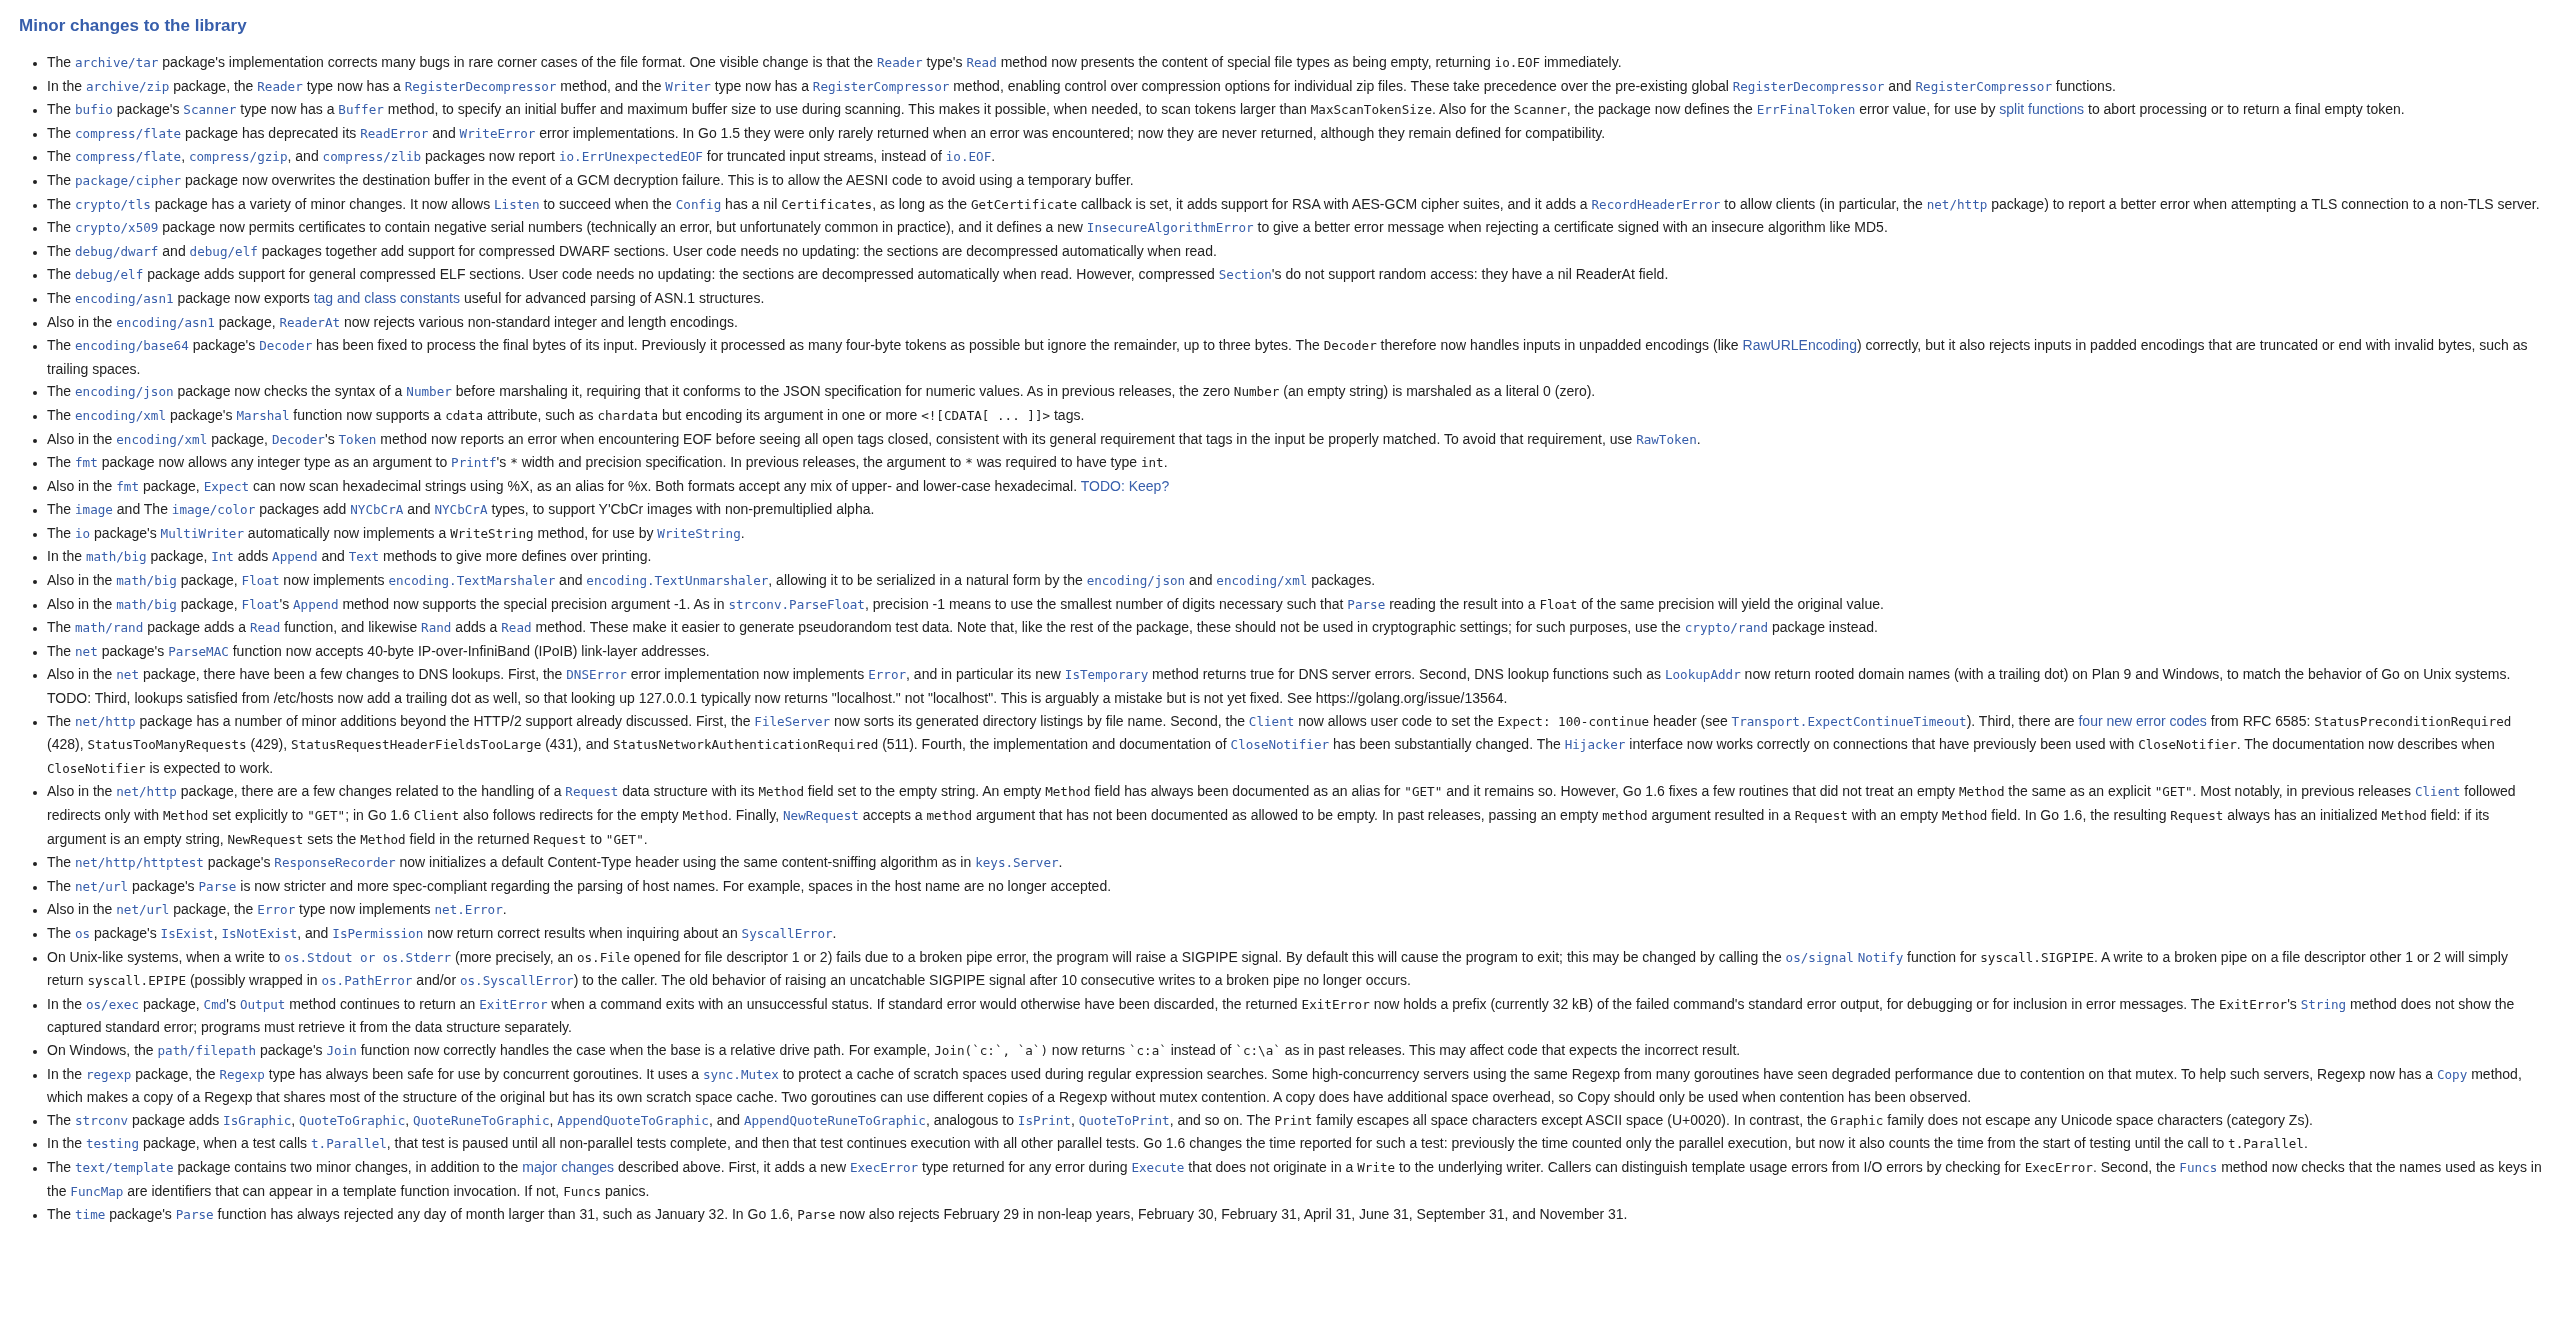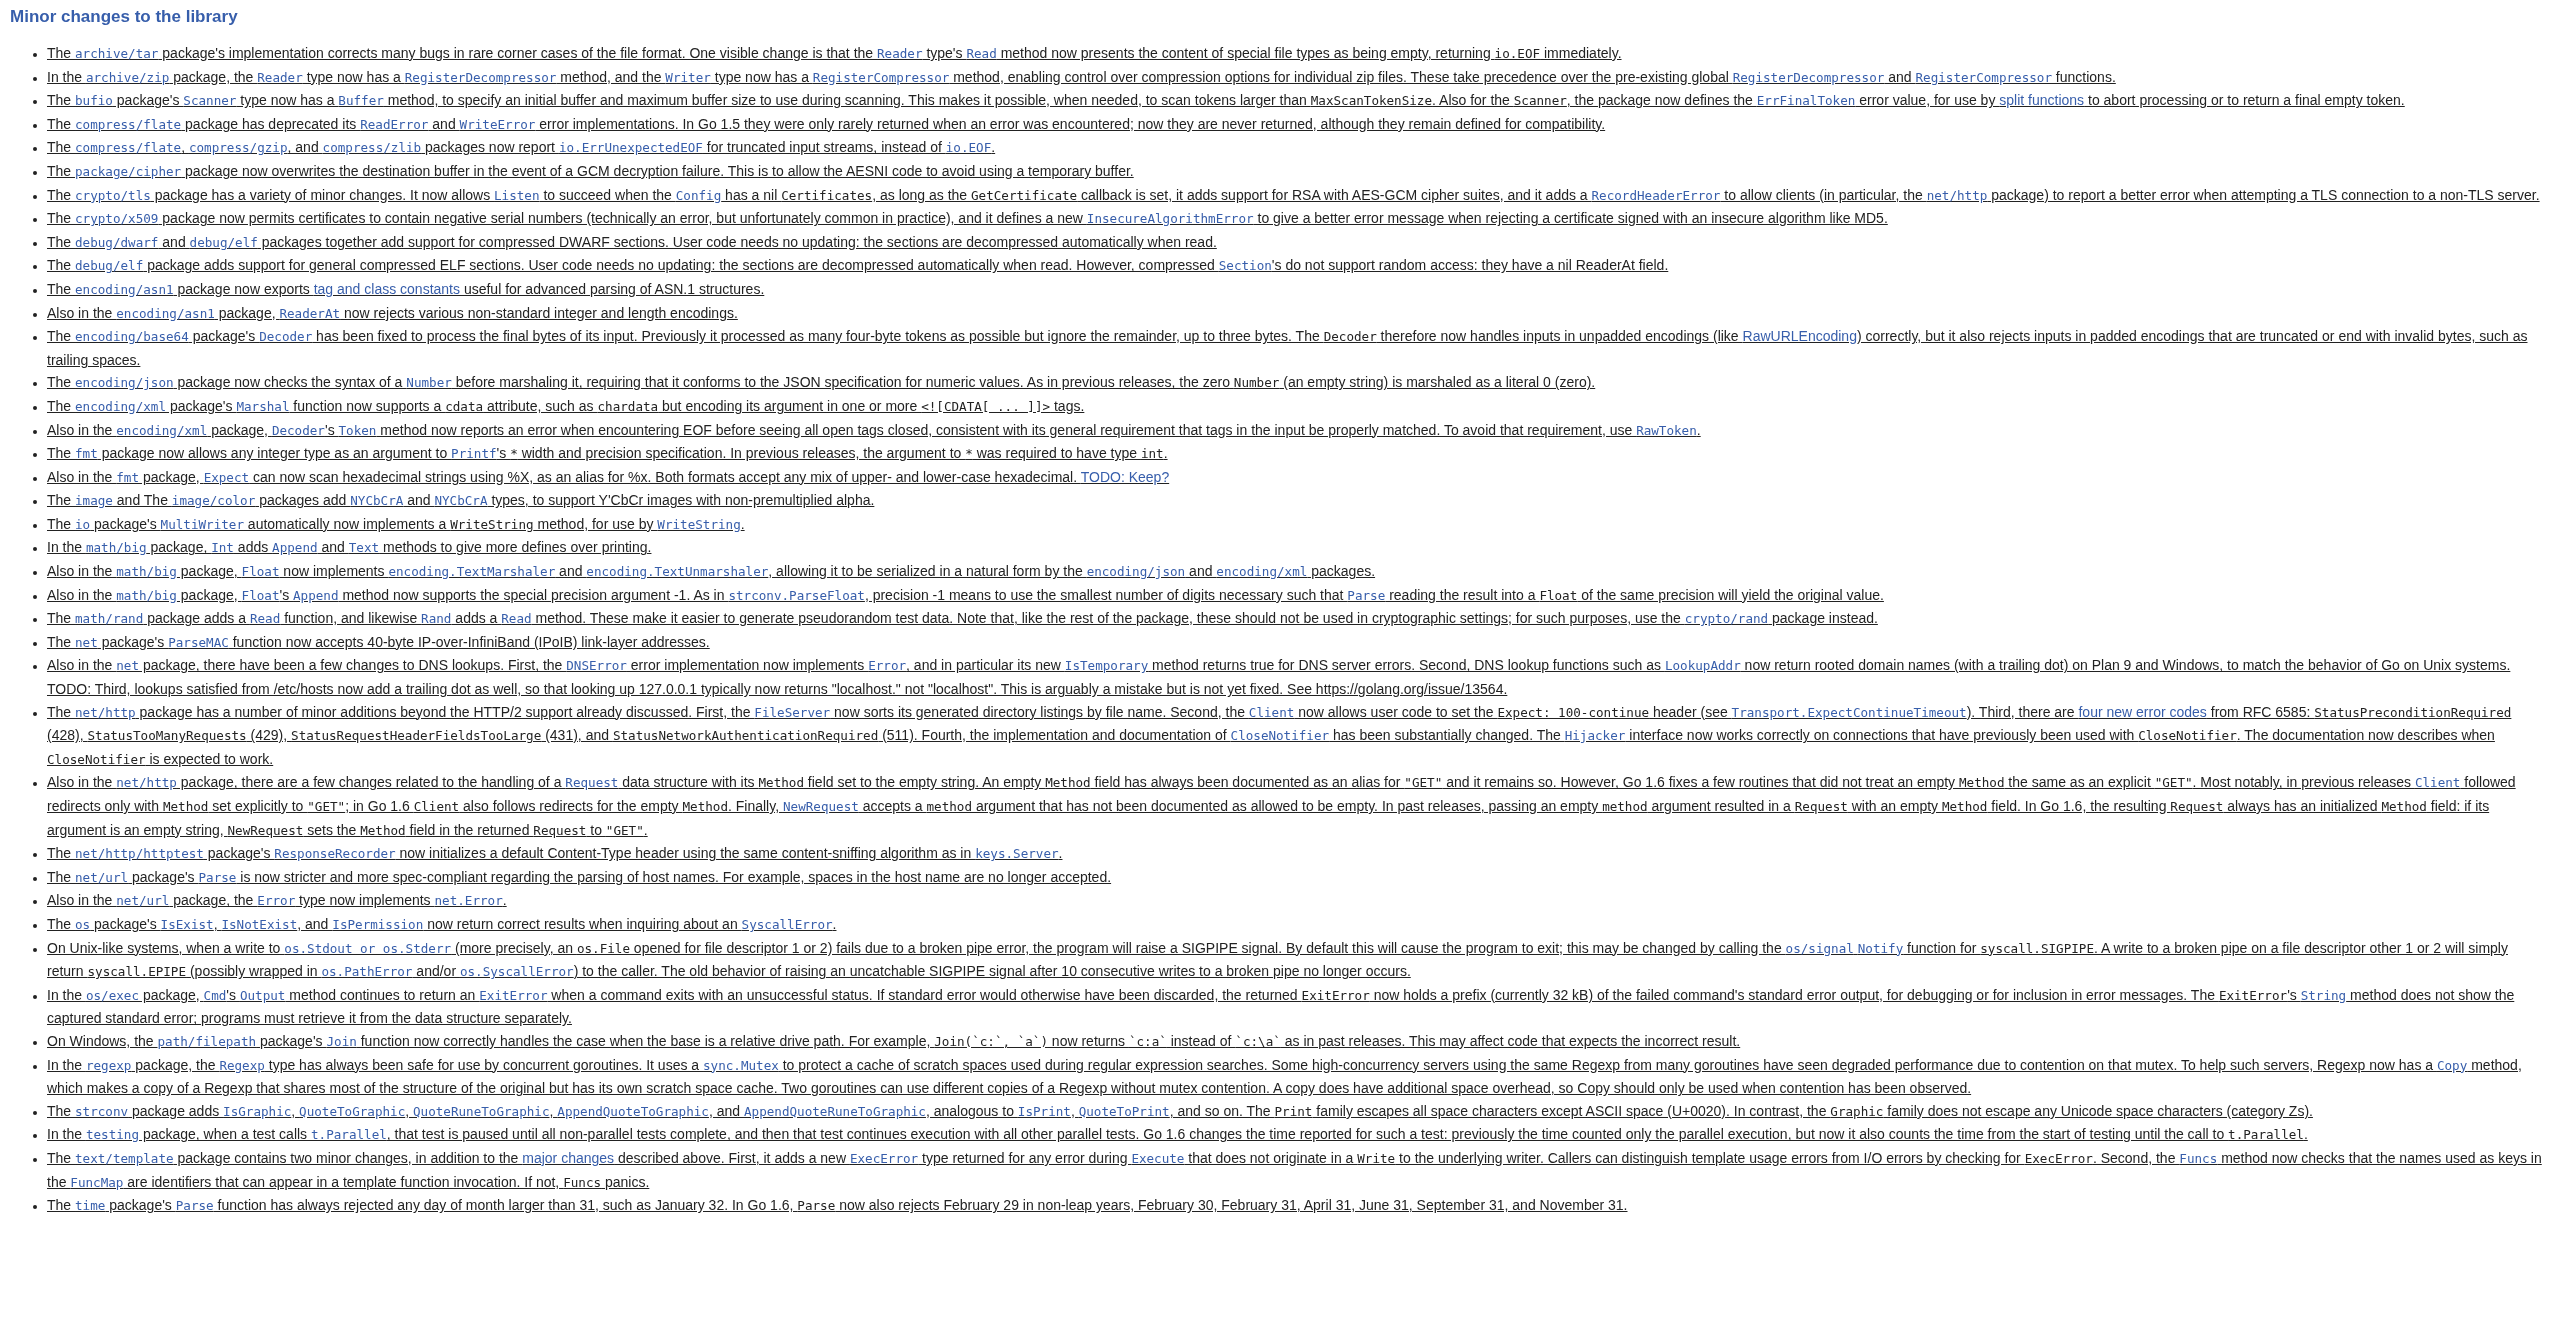--- a/index.html
+++ b/index.html
@@ -11,32 +11,31 @@
     width: 2554px;
     min-height: 1328px;
     box-sizing: border-box;
     padding: 4px 8px 0 10px;
     font-family: "Liberation Sans", sans-serif;
     font-size: 14px;
     line-height: 22.6px;
     color: #222222;
   }
   h2.page-title {
-    margin: 0;
+    margin: 9px;
     padding: 2px 0 0 0;
     font-size: 17px;
     line-height: 22px;
     font-weight: bold;
     color: #375eab;
     font-family: "Liberation Sans", sans-serif;
   }
   ul.changes {
     margin: 14px 0 0 0;
     padding: 0 0 0 37px;
-    text-decoration: underline;
   }
   ul.changes li {
     margin: 0;
     padding: 0;
   }
   ul.changes li::marker {
     color: #222222;
     font-size: 12px;
   }
   code.code {

